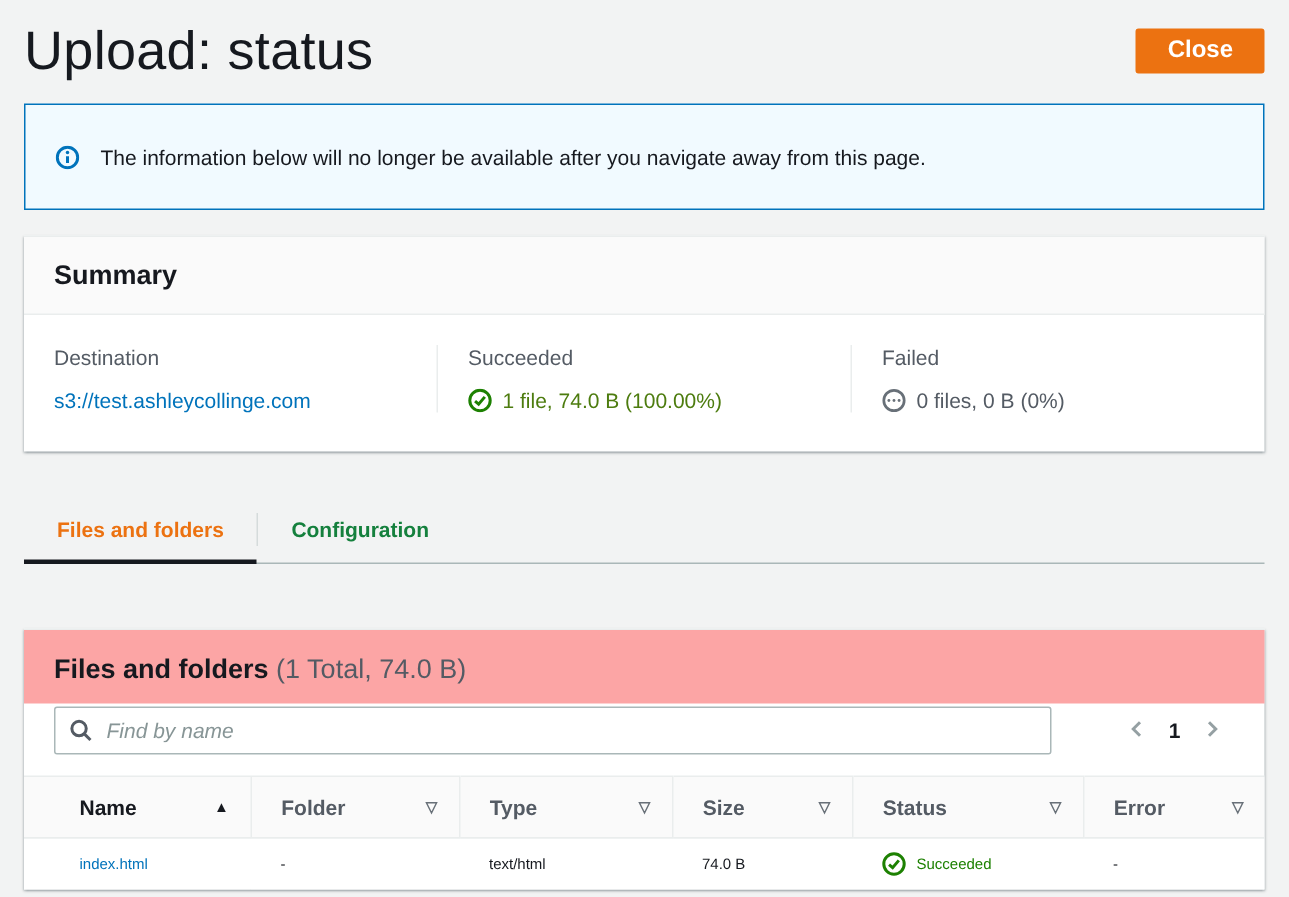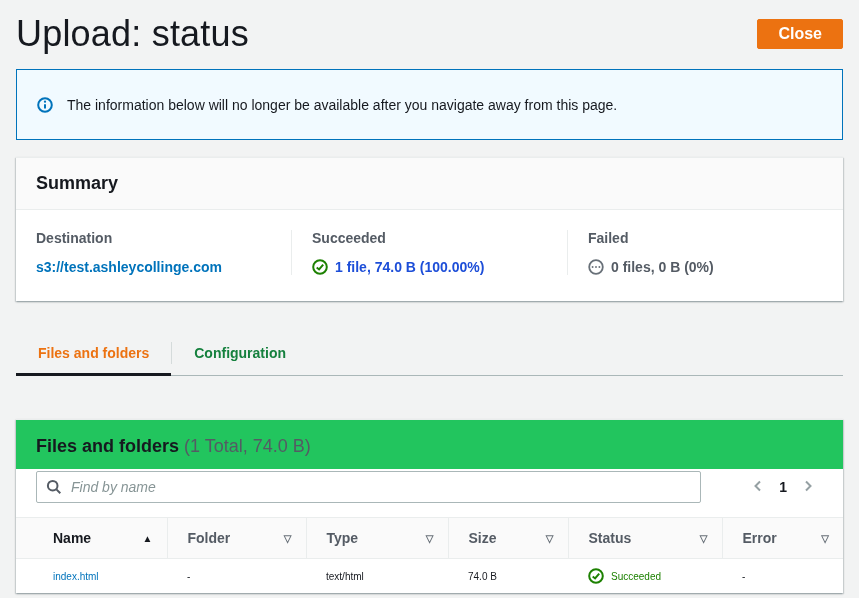--- a/index.html
+++ b/index.html
@@ -41,27 +41,27 @@
     border-top: 1px solid #eaeded;
     box-shadow: 0 1px 2px 0 rgba(0,28,36,.25), 1px 1px 1px 0 rgba(0,28,36,.1), -1px 1px 1px 0 rgba(0,28,36,.1);
   }
   .summary-card { margin-top: 17px; }
   .card-header {
     background: #fafafa; border-bottom: 1px solid #eaeded;
     padding: 15px 20px;
   }
   .card-header h2 { font-size: 18px; font-weight: 700; color: #16191f; }
 
-  .summary-body { display: flex; padding: 20px 0 26px 0; font-weight: bold; }
+  .summary-body { display: flex; padding: 20px 0 26px 0; }
   .summary-col { flex: 1 1 0; padding: 0 20px; }
   .summary-col.with-divider { border-left: 1px solid #eaeded; }
   .field-label { color: #545b64; margin-bottom: 13px; }
   .link { color: #0073bb; text-decoration: none; cursor: pointer; }
   .status-line { display: flex; align-items: center; gap: 7px; }
-  .status-line.success { color: #1d4ed8; }
+  .status-line.success { color: #4d7c0f; }
   .status-line.muted { color: #545b64; }
   .status-line .ic { display: inline-flex; flex: none; }
 
   
   .tabs {
     margin-top: 30px;
     display: flex; align-items: stretch;
     border-bottom: 1px solid #aab7b8;
   }
   .tab {
@@ -70,21 +70,21 @@
   }
   .tab.active { color: #ec7211; }
   .tab.active::after {
     content: ""; position: absolute; left: 0; right: 0; bottom: -1px;
     height: 3px; background: #16191f;
   }
   .tab-divider { width: 1px; background: #d5dbdb; margin: 11px 0; }
 
   
   .table-card { margin-top: 43px; }
-  .table-card-header { padding: 16px 20px 12px 20px; background: #22c55e; }
+  .table-card-header { padding: 16px 20px 12px 20px; background: #fca5a5; }
   .table-card-header h2 { font-size: 18px; font-weight: 700; color: #16191f; }
   .table-card-header .count { font-weight: 400; color: #545b64; }
 
   .toolbar { display: flex; align-items: center; padding: 2px 20px 14px 20px; gap: 24px; }
   .search-box { position: relative; flex: 1 1 auto; margin-right: 18px; }
   .search-box .search-ic { position: absolute; left: 10px; top: 8px; }
   .search-box input {
     width: 100%; height: 32px; border: 1px solid #aab7b8; border-radius: 2px;
     padding: 0 8px 0 34px; font-family: "Liberation Sans", sans-serif;
     font-size: 14px; color: #16191f; background: #ffffff; outline: none;

